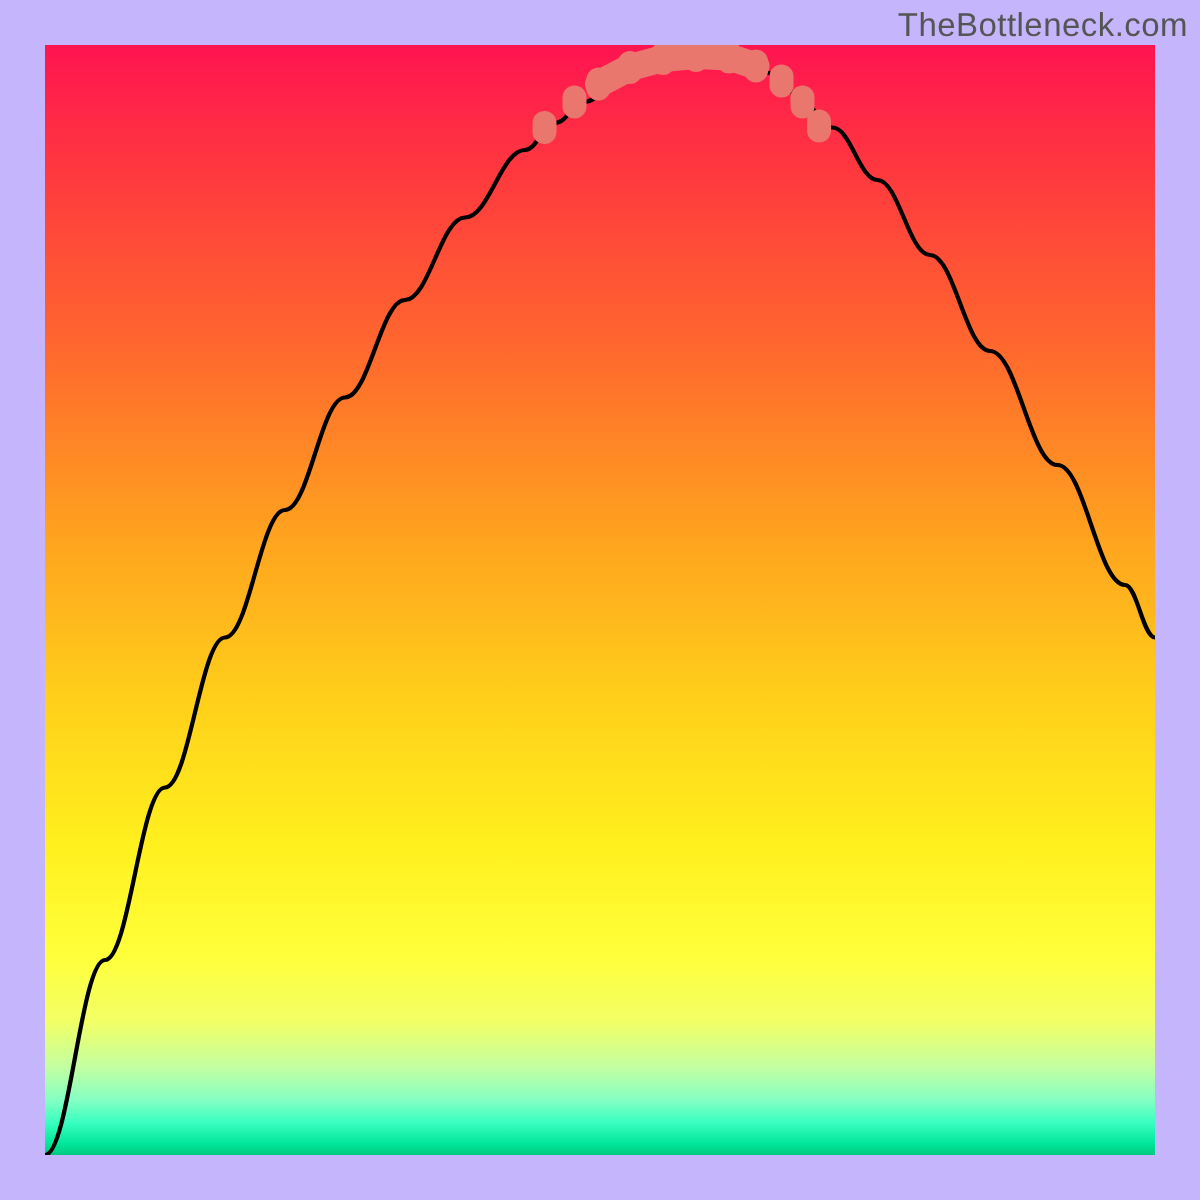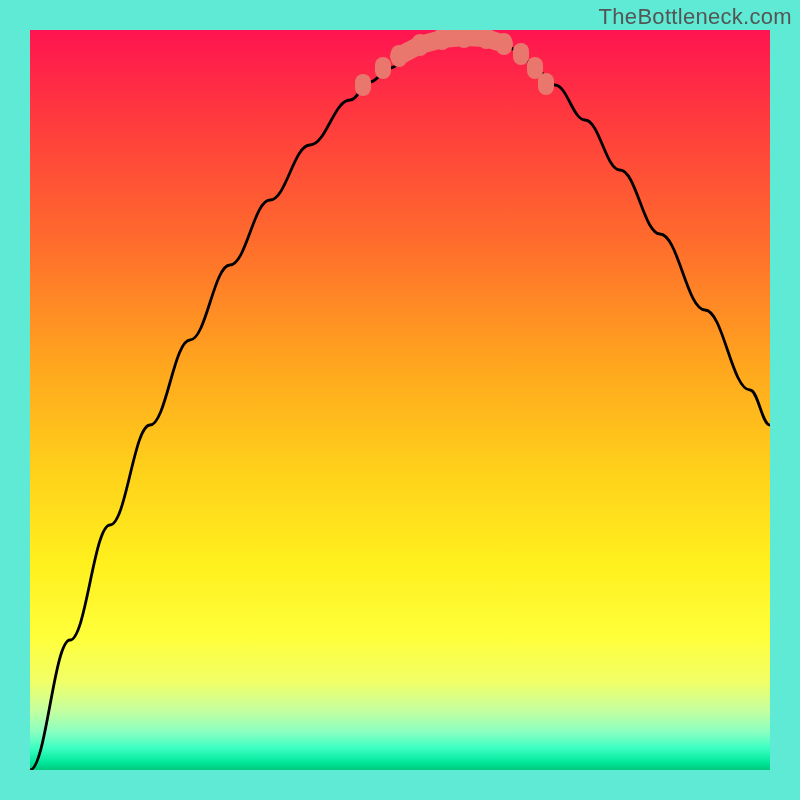--- a/index.html
+++ b/index.html
@@ -8,21 +8,21 @@
     width: 800px;
     height: 800px;
     overflow: hidden;
     background: #000;
     font-family: Arial, Helvetica, sans-serif;
   }
   .frame {
     position: relative;
     width: 800px;
     height: 800px;
-    background: #5eead4;
+    background: #c4b5fd;
   }
   .plot-area {
     position: absolute;
     left: 30px;
     top: 30px;
     width: 740px;
     height: 740px;
     background: linear-gradient(
       to bottom,
       #ff1450 0%,

